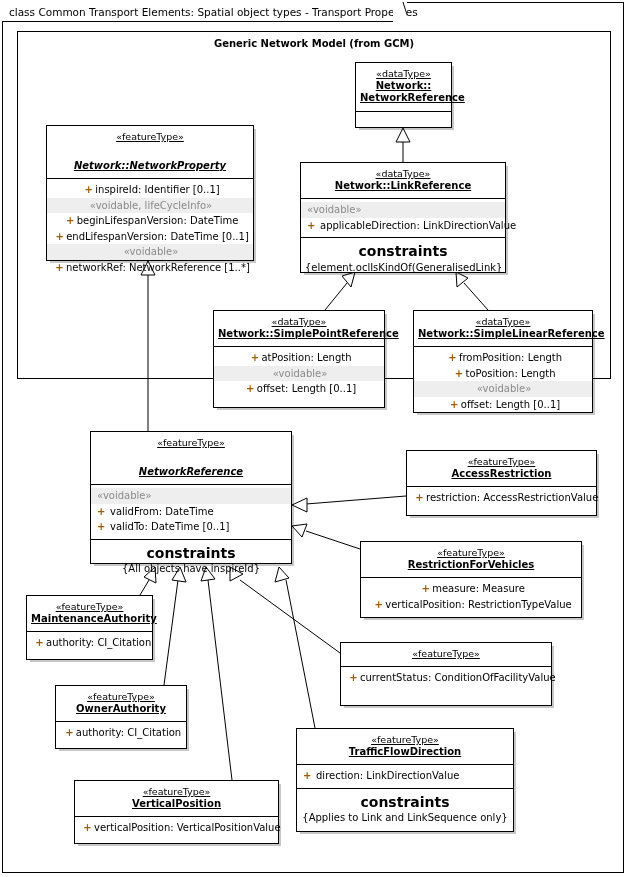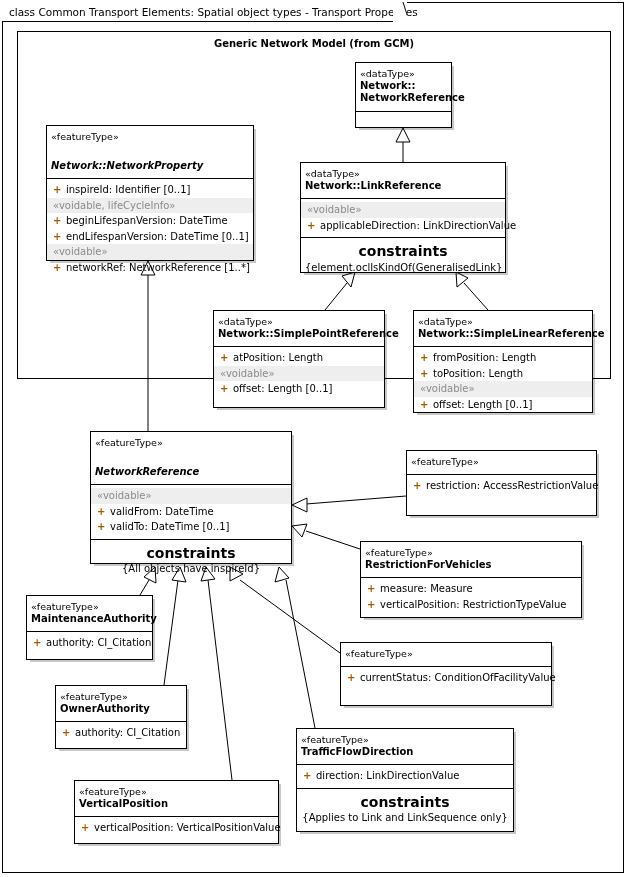--- a/index.html
+++ b/index.html
@@ -92,26 +92,27 @@
     box-sizing: border-box;
     border: 1px solid #000;
     background: #fff;
     box-shadow: 3px 3px 0 -1px rgba(0,0,0,0.22);
     z-index: 3;
   }
   .cls .sec {
     border-bottom: 1px solid #000;
     box-sizing: border-box;
   }
-  .cls .sec:last-child { border-bottom: none; }
+  .cls .sec:last-child { border-bottom: none; text-align: center; }
 
   .hdr {
-    text-align: left;
+    text-align: center;
     padding: 5px 4px 6px 4px;
     line-height: 1.25;
+    text-decoration: underline;
   }
   .stereo {
     font-size: 9.5px;
     color: #000;
     display: block;
   }
   .cname {
     font-size: 10px;
     font-weight: bold;
     color: #000;
@@ -331,20 +332,21 @@
     </div>
     <div class="sec constr">
       <span class="constr-t">constraints</span>
       <span class="constr-b">{All objects have inspireId}</span>
     </div>
   </div>
 
   <div class="cls" style="left:406px; top:450px; width:191px; height:66px;">
     <div class="sec hdr">
       <span class="stereo">«featureType»</span>
+      <span class="cname">AccessRestriction</span>
     </div>
     <div class="sec attrs">
       <div class="attr"><span class="plus">+</span><span>restriction:  AccessRestrictionValue</span></div>
     </div>
   </div>
 
   <div class="cls" style="left:360px; top:541px; width:222px; height:77px;">
     <div class="sec hdr">
       <span class="stereo">«featureType»</span>
       <span class="cname">RestrictionForVehicles</span>

